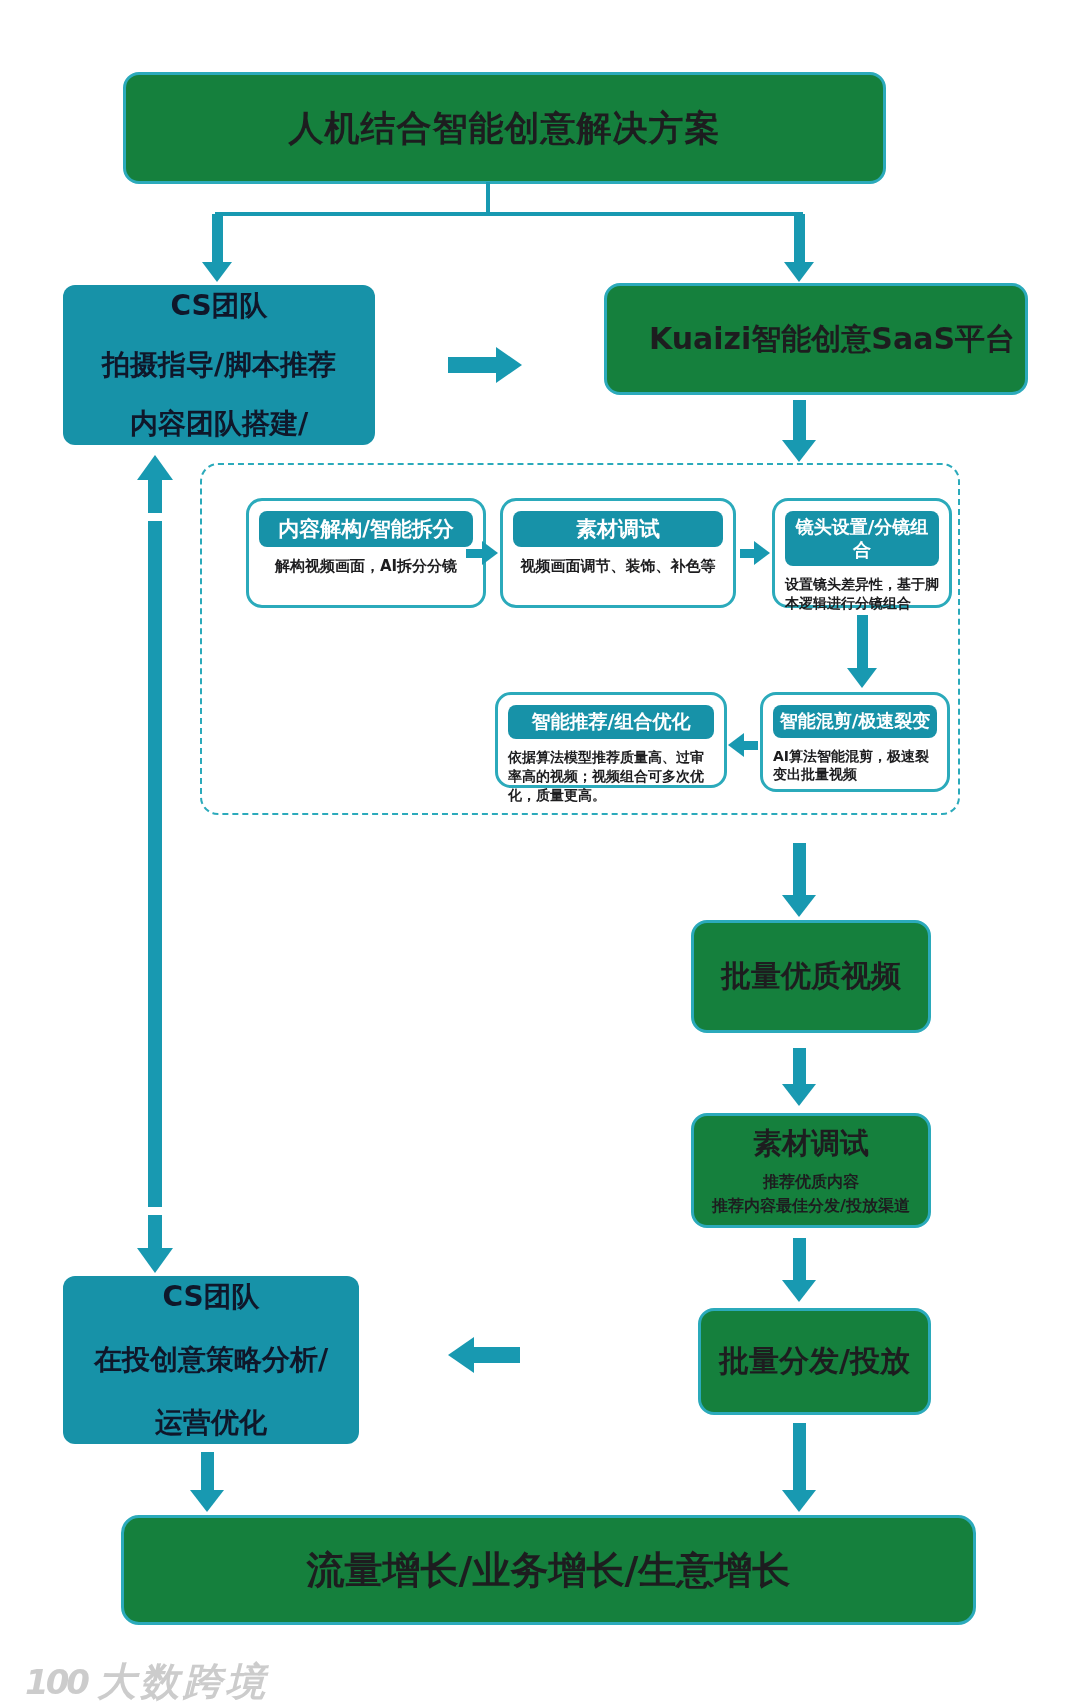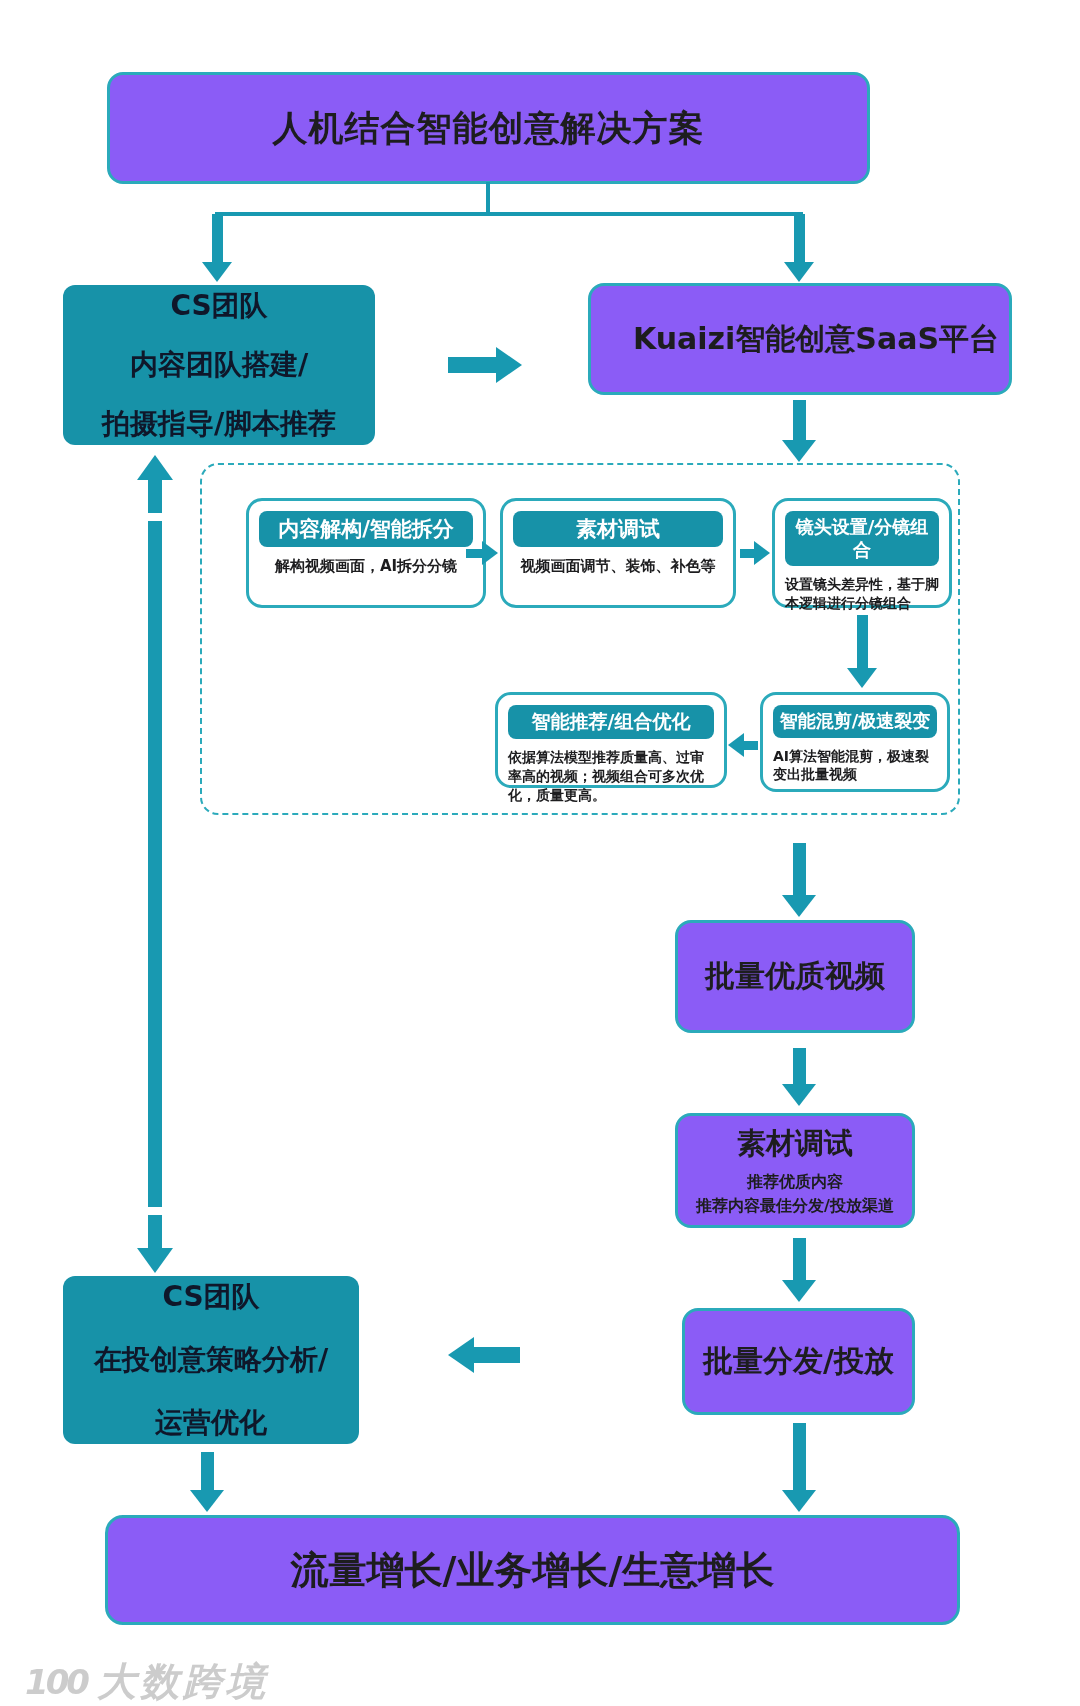--- a/index.html
+++ b/index.html
@@ -7,23 +7,23 @@
     --teal-arrow:#1899b1;
     --border:#2baabb;
     --ink:#1d1d1f;
   }
   *{box-sizing:border-box;margin:0;padding:0;}
   html,body{width:1080px;height:1706px;background:#ffffff;
     font-family:"DejaVu Sans","Liberation Sans",sans-serif;color:var(--ink);}
   .stage{position:relative;width:1080px;height:1706px;overflow:hidden;background:#fff;}
 
   
-  .wbox{position:absolute;background:#8b5cf6;border:3px solid var(--border);
+  .wbox{position:absolute;background:#15803d;border:3px solid var(--border);
     border-radius:16px;display:flex;flex-direction:column;
-    align-items:center;justify-content:center;text-align:center;}
+    align-items:center;justify-content:center;text-align:center;margin-left:16px;}
   .tbox{position:absolute;background:var(--teal);border-radius:12px;color:#0f172a;
     display:flex;flex-direction:column;align-items:center;justify-content:space-between;
     text-align:center;font-weight:700;}
   .tbox .ln{display:block;font-size:28px;line-height:1.5;}
 
   .big-label{font-size:30px;font-weight:700;}
   .title-label{font-size:35px;font-weight:700;letter-spacing:1px;}
   .growth-label{font-size:38px;font-weight:700;}
 
   
@@ -102,22 +102,22 @@
     <div class="shaft"></div>
       <div class="head"></div>
   </div>
   <div class="arrow down slim" style="left:782px;top:214px;width:34px;height:68px;">
     <div class="shaft"></div>
       <div class="head"></div>
   </div>
 
   <div class="tbox" style="left:63px;top:285px;width:312px;height:160px;">
     <span class="ln">CS团队</span>
+    <span class="ln">拍摄指导/脚本推荐</span>
     <span class="ln">内容团队搭建/</span>
-    <span class="ln">拍摄指导/脚本推荐</span>
   </div>
 
   <div class="arrow right" style="left:448px;top:347px;width:74px;height:36px;">
     <div class="shaft"></div>
       <div class="head"></div>
   </div>
 
   <div class="wbox" style="left:588px;top:283px;width:424px;height:112px;padding-left:32px;">
     <span class="big-label">Kuaizi智能创意SaaS平台</span>
   </div>

